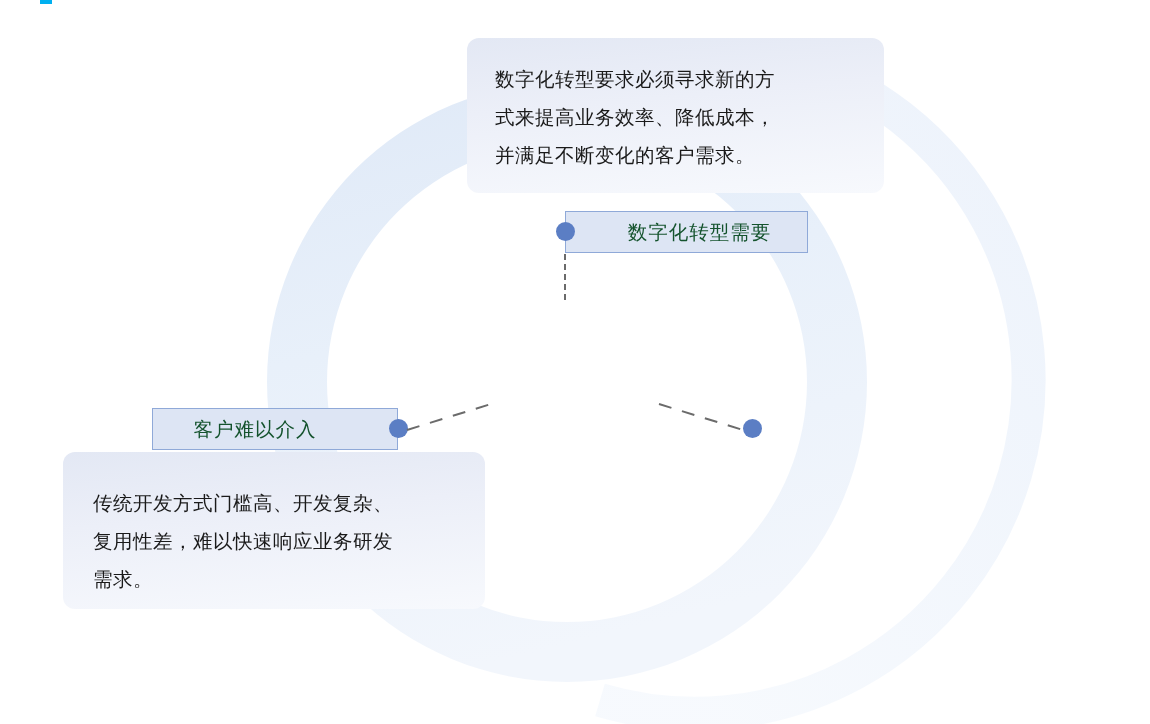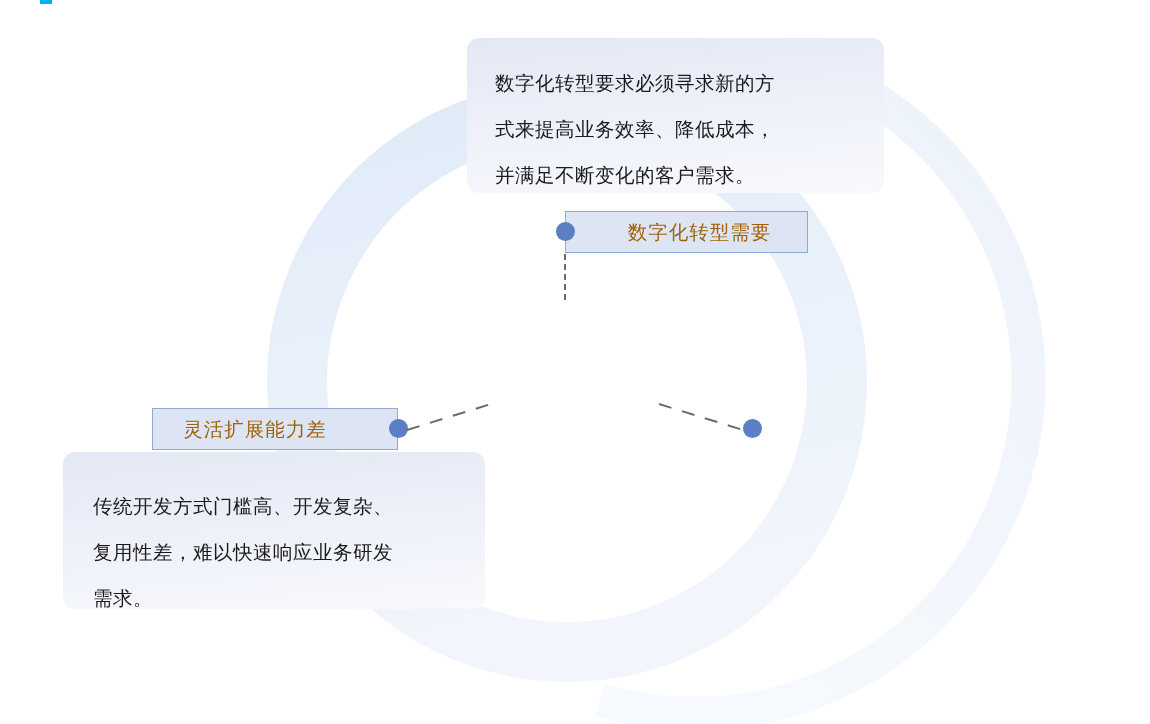--- a/index.html
+++ b/index.html
@@ -60,39 +60,38 @@
   
   .panel {
     position: absolute;
     border-radius: 12px;
     background: linear-gradient(175deg, #e3e8f4 0%, #eceff8 40%, #f7f9fd 100%);
     box-sizing: border-box;
   }
   .panel-text {
     color: #1a1a1a;
     font-size: 19.5px;
-    line-height: 46px;
+    line-height: 38px;
     letter-spacing: .5px;
     white-space: pre-line;
   }
 
   #panel-top {
     left: 467px;
     top: 38px;
     width: 417px;
     height: 155px;
     padding: 22px 26px 0 28px;
   }
   #panel-left {
     left: 63px;
     top: 452px;
     width: 422px;
     height: 157px;
     padding: 32px 20px 0 30px;
-    font-family: Liberation Serif, serif;
   }
   #panel-right {
     left: 676px;
     top: 452px;
     width: 419px;
     height: 157px;
     padding: 32px 20px 0 30px;
   }
 
   
@@ -100,21 +99,21 @@
     position: absolute;
     height: 42px;
     box-sizing: border-box;
     border: 1px solid #8fa9d8;
     background: #dde5f4;
     display: flex;
     align-items: center;
     justify-content: center;
   }
   .pill-label {
-    color: #a16207;
+    color: #14532d;
     font-size: 19.5px;
     letter-spacing: 1px;
     white-space: nowrap;
   }
   #pill-top {
     left: 565px;
     top: 211px;
     width: 243px;
     padding-left: 26px;
   }
@@ -211,21 +210,21 @@
   <div class="connector" id="conn-top"></div>
 
 
   <div class="panel" id="panel-left">
     <div class="panel-text">传统开发方式门槛高、开发复杂、
 复用性差，难以快速响应业务研发
 需求。</div>
   </div>
 
   <div class="pill" id="pill-left">
-    <span class="pill-label">灵活扩展能力差</span>
+    <span class="pill-label">客户难以介入</span>
   </div>
   <span class="dot" id="dot-left"></span>
 
   <svg class="connector" id="conn-left" viewBox="0 0 90 36" xmlns="http://www.w3.org/2000/svg">
     <line x1="2" y1="32" x2="86" y2="6" stroke="#6b6b6b" stroke-width="2" stroke-dasharray="13 11" stroke-linecap="butt"></line>
   </svg>
 
 
   <span class="dot" id="dot-right"></span>
 

